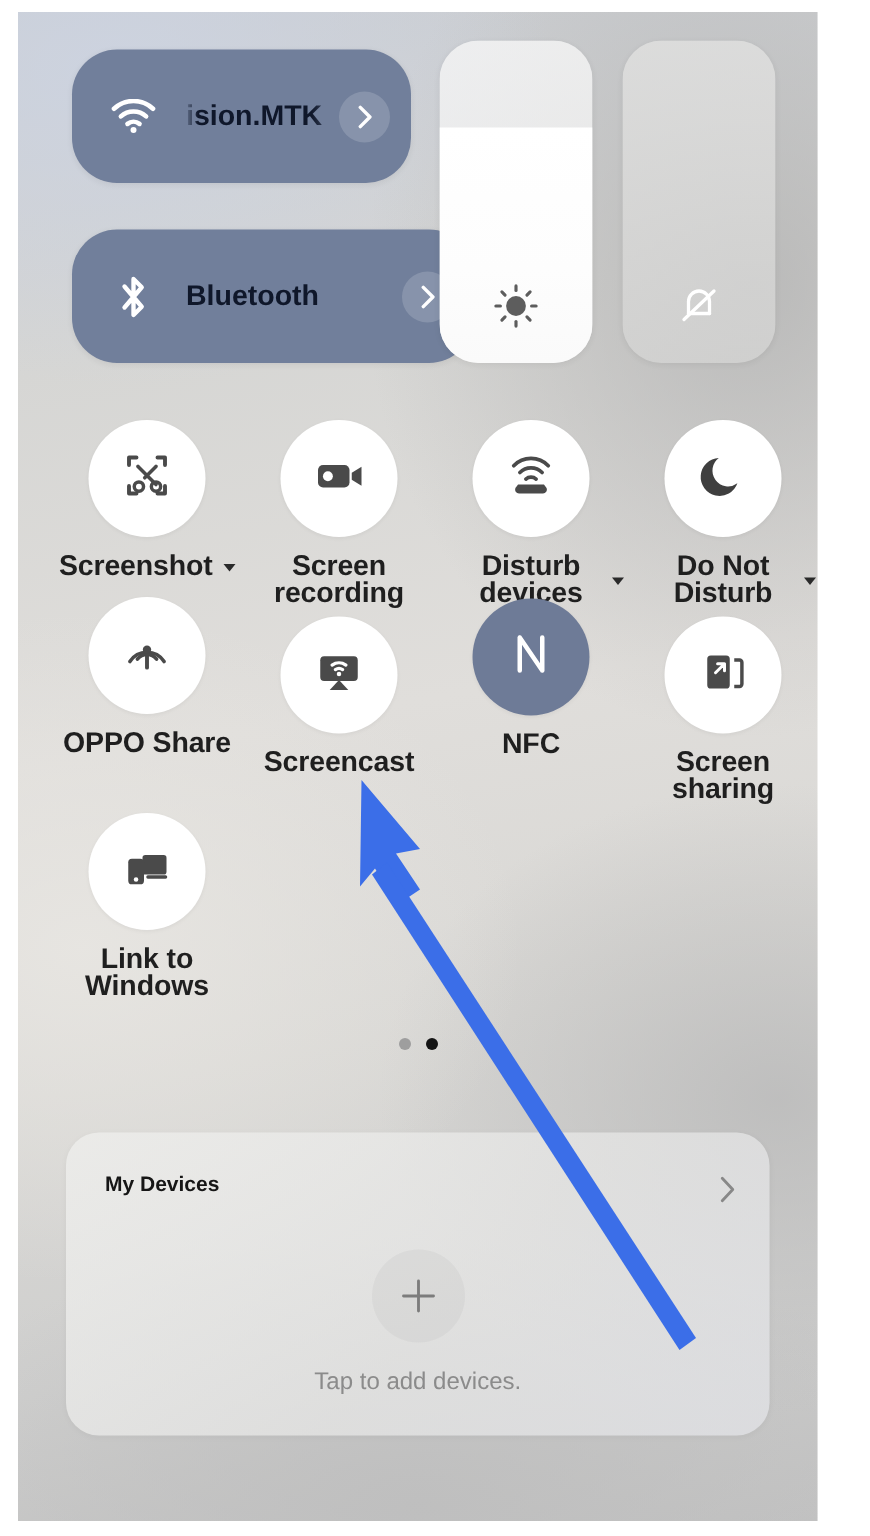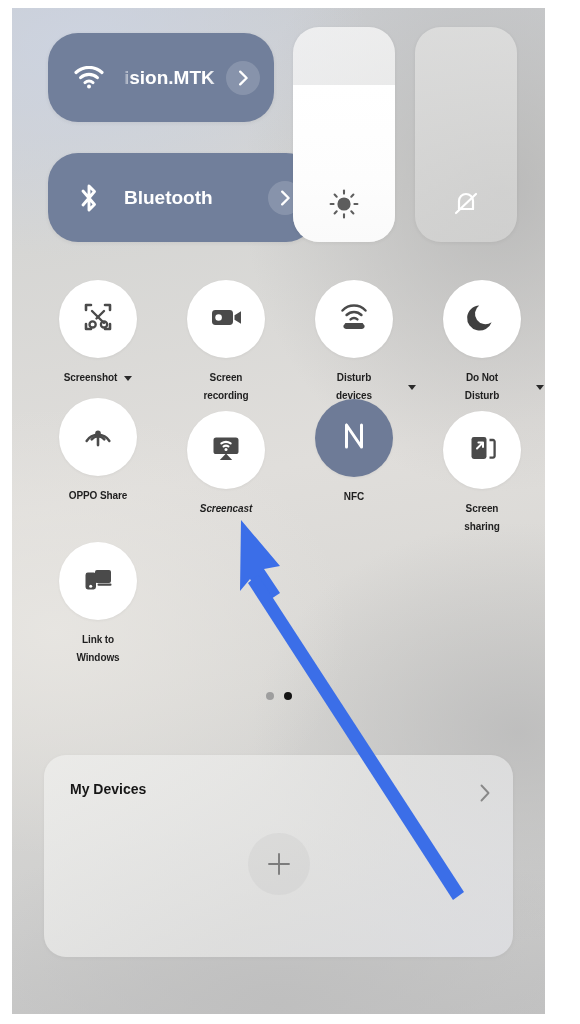--- a/index.html
+++ b/index.html
@@ -41,21 +41,21 @@
     background: #717f9b;
     box-shadow: 0 1px 4px rgba(0,0,0,0.07);
   }
   .pill-icon {
     width: 34px; height: 34px;
     flex: 0 0 34px;
     display: flex; align-items: center; justify-content: center;
   }
   .pill-label {
     flex: 1 1 auto;
-    color: #ffffff;
+    color: #0f172a;
     font-size: 19px;
     font-weight: 600;
     margin-left: 18px;
     white-space: nowrap;
     overflow: hidden;
   }
   .pill-label.marquee {
     -webkit-mask-image: linear-gradient(to right, rgba(0,0,0,0.15) 0%, #000 8%, #000 82%, rgba(0,0,0,0.25) 100%);
     mask-image: linear-gradient(to right, rgba(0,0,0,0.15) 0%, #000 8%, #000 82%, rgba(0,0,0,0.25) 100%);
   }
@@ -108,21 +108,21 @@
   }
   .tcircle.on { background: #6e7b97; }
   .tlabel-wrap {
     margin-top: 11px;
     position: relative;
     display: flex;
     align-items: center;
     justify-content: center;
   }
   .tlabel {
-    font-size: 10px;
+    font-size: 19px;
     font-weight: 600;
     color: #1f1f1f;
     line-height: 18px;
     letter-spacing: -0.1px;
   }
   .caret {
     width: 0; height: 0;
     border-left: 4.5px solid transparent;
     border-right: 4.5px solid transparent;
     border-top: 5.5px solid #2a2a2a;
@@ -304,21 +304,21 @@
       <path d="M8.6 26 A13.6 13.6 0 0 1 31.4 26" fill="none" stroke="#4a4a4a" stroke-width="2.4" stroke-linecap="round"></path>
       <path d="M13.6 24.4 A8.2 8.2 0 0 1 26.4 24.4" fill="none" stroke="#4a4a4a" stroke-width="2.4" stroke-linecap="round"></path>
       <circle cx="20" cy="18.2" r="2.8" fill="#4a4a4a"></circle>
       <rect x="18.7" y="20.4" width="2.6" height="11" rx="1.3" fill="#4a4a4a"></rect>
     </svg></span>
         </div>
         <div class="tlabel-wrap">
           <span class="tlabel"><span>OPPO Share</span></span>
         </div>
       </div>
-      <div class="toggle" style="left: 158px; top: 403px; font-style: italic;">
+      <div class="toggle" style="left: 158px; top: 403px;">
         <div class="tcircle">
           <span><svg width="40" height="40" viewBox="0 0 40 40">
       <rect x="7.5" y="9.5" width="25" height="16.5" rx="2.6" fill="#4a4a4a"></rect>
       <path d="M15.4 15.4 A8 8 0 0 1 24.6 15.4" fill="none" stroke="#ffffff" stroke-width="2.2" stroke-linecap="round"></path>
       <path d="M17.6 18.4 A4.3 4.3 0 0 1 22.4 18.4" fill="none" stroke="#ffffff" stroke-width="2.2" stroke-linecap="round"></path>
       <circle cx="20" cy="21.4" r="1.5" fill="#ffffff"></circle>
       <path d="M20 25.4 L26.2 32 L13.8 32 Z" fill="#4a4a4a"></path>
     </svg></span>
         </div>
         <div class="tlabel-wrap">
@@ -374,20 +374,21 @@
       <svg width="12" height="20" viewBox="0 0 12 20">
         <path d="M2.5 2.5 L9.5 10 L2.5 17.5" fill="none" stroke="#888888" stroke-width="1.9" stroke-linecap="round" stroke-linejoin="round"></path>
       </svg>
     </div>
     <div class="card-plus">
       <svg width="26" height="26" viewBox="0 0 26 26">
         <line x1="13" y1="3" x2="13" y2="23" stroke="#7c7c7c" stroke-width="1.9" stroke-linecap="round"></line>
         <line x1="3" y1="13" x2="23" y2="13" stroke="#7c7c7c" stroke-width="1.9" stroke-linecap="round"></line>
       </svg>
     </div>
+    <div class="card-hint">Tap to add devices.</div>
   </div>
 
   <svg id="arrow" width="533" height="1006" viewBox="0 0 533 1006">
     <polygon points="229,512 268,558 252,561 268,585 253,595 238,571 228,583" fill="#3b6ee8"></polygon>
     <polygon points="246,567 452,884 441,892 236,575" fill="#3b6ee8"></polygon>
   </svg>
 
 </div>
 
 </body></html>

